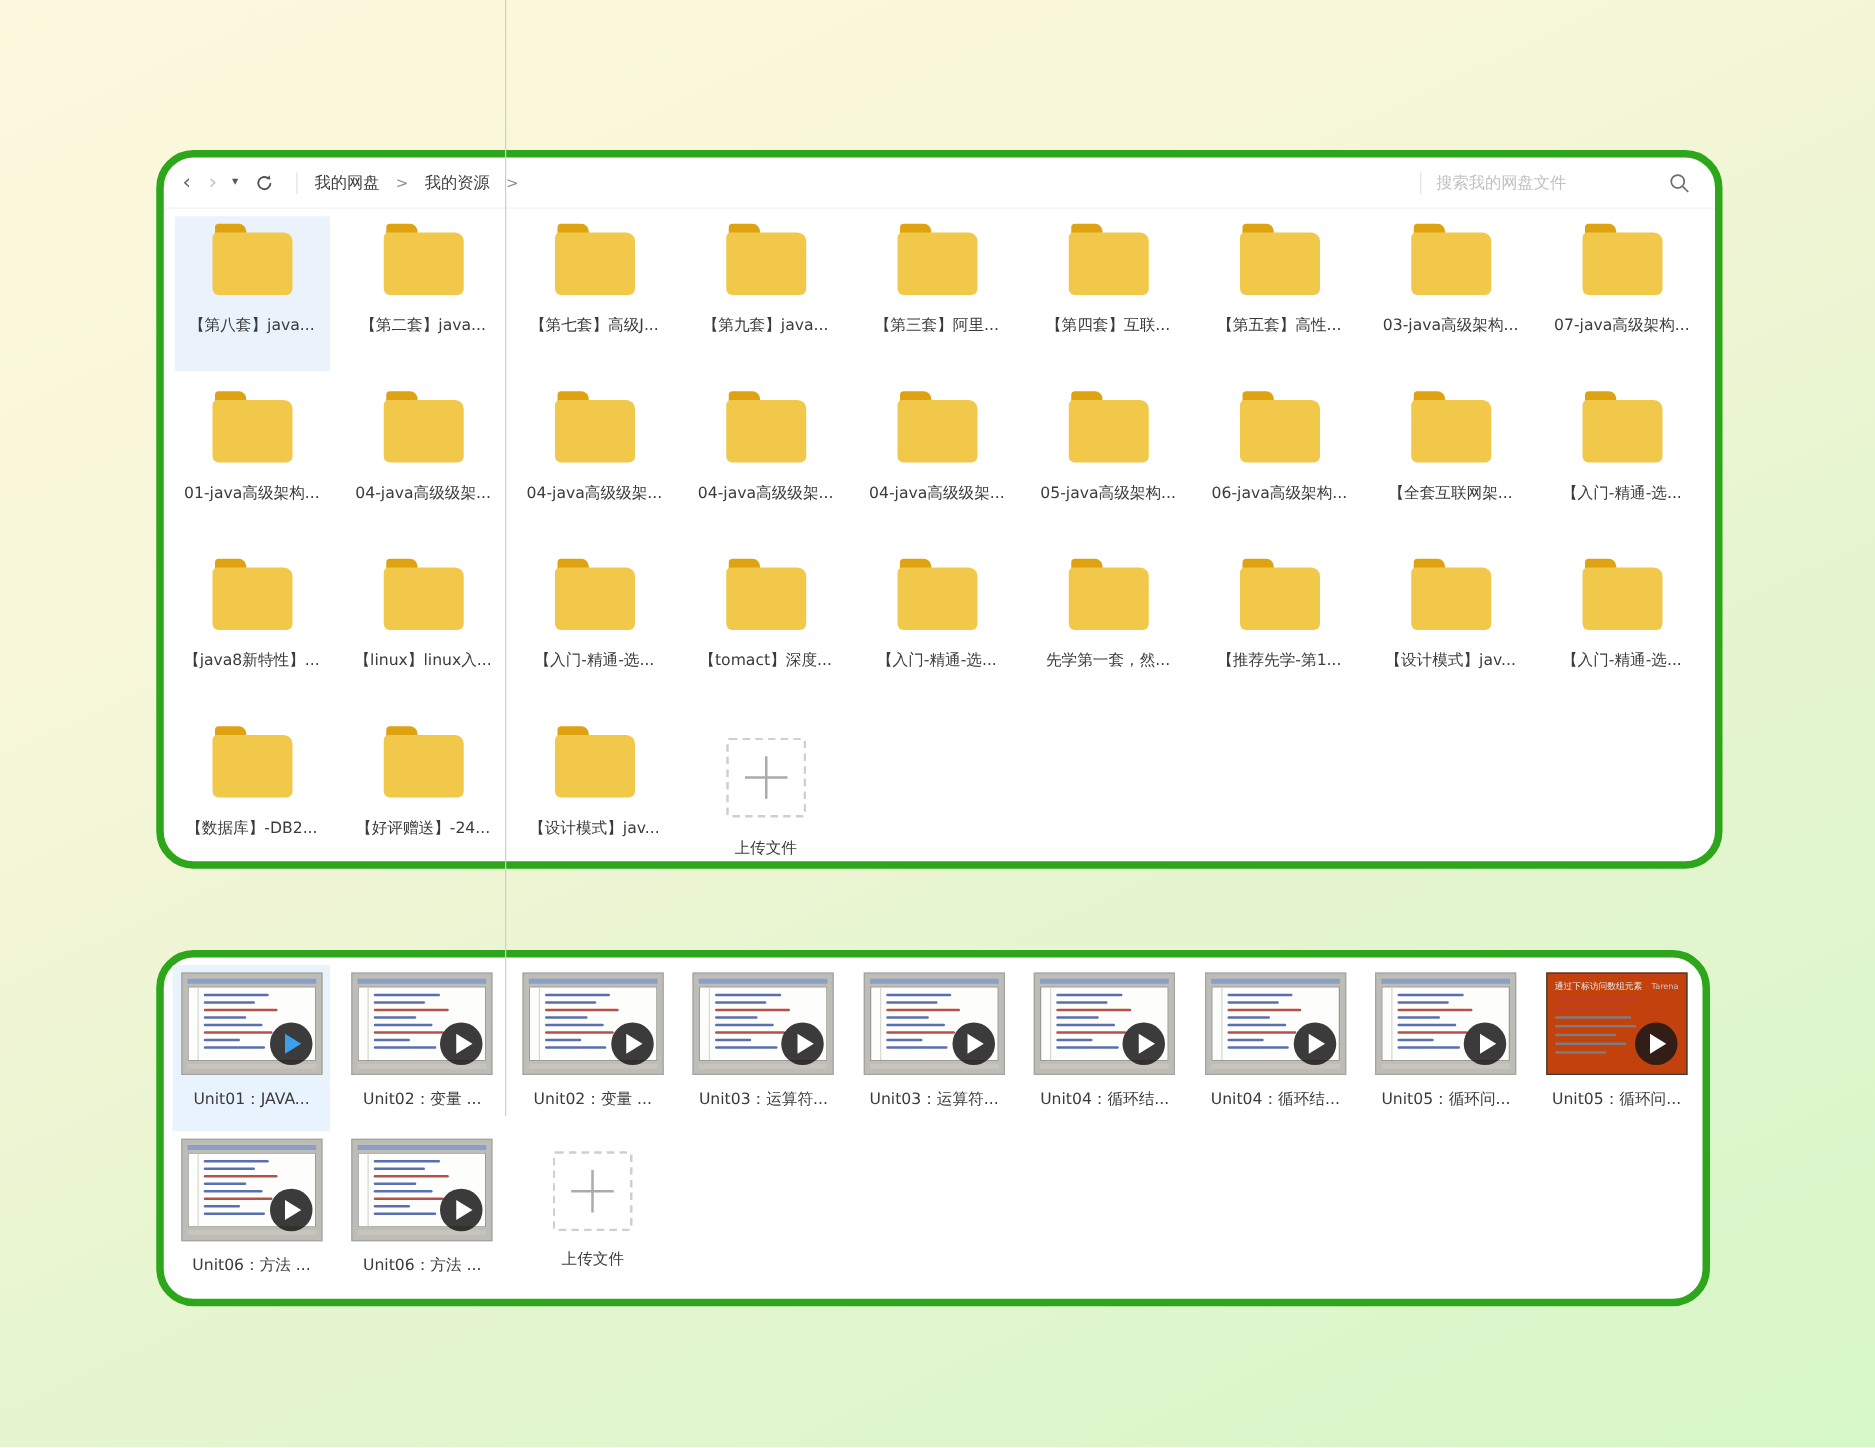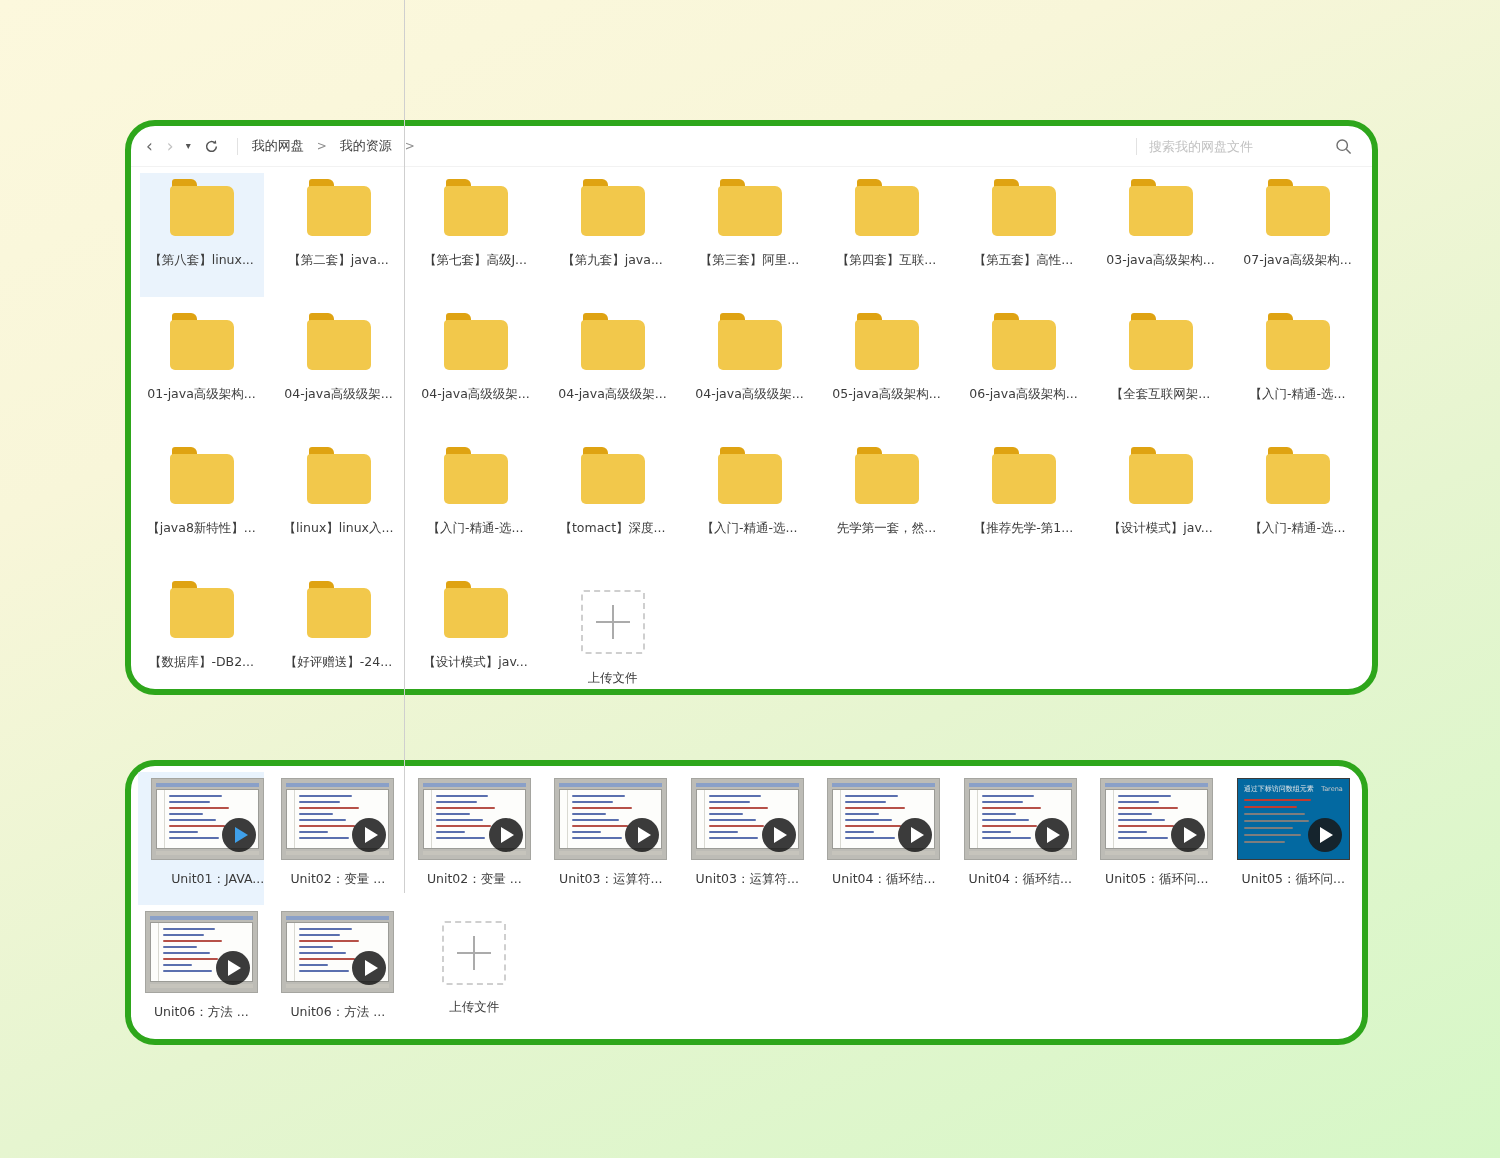--- a/index.html
+++ b/index.html
@@ -36,31 +36,31 @@
   .fbody{position:absolute;left:0;top:0;right:0;bottom:0;background:#f2c84b;border-radius:4px 7px 5px 5px;}
   .flabel{font-size:12.5px;color:#3b3b3b;white-space:nowrap;overflow:hidden;max-width:122px;text-align:center;}
   .upbox{width:60px;height:60px;border:2px dashed #cfcfcf;border-radius:3px;position:relative;margin:2px 0 16px;flex:none;}
   .upbox::before{content:'';position:absolute;left:50%;top:50%;width:34px;height:2px;background:#ababab;transform:translate(-50%,-50%);}
   .upbox::after{content:'';position:absolute;left:50%;top:50%;width:2px;height:34px;background:#ababab;transform:translate(-50%,-50%);}
 
   
   .vgrid{display:grid;grid-template-columns:repeat(9,136.5px);padding:6px 0 0 2px;}
   .vcell{width:126px;height:133px;margin:0 auto;display:flex;flex-direction:column;align-items:center;
     padding-top:6px;box-sizing:border-box;cursor:pointer;}
-  .vcell.selected{background:#e9f3fd;align-items:flex-end;}
+  .vcell.selected{background:#e9f3fd;}
   .vlabel{font-size:12.5px;color:#3b3b3b;margin-top:11px;white-space:nowrap;overflow:hidden;max-width:122px;text-align:center;}
   .thumb{width:113px;height:82px;position:relative;flex:none;box-sizing:border-box;}
   .thumb.editor{background:#bdbcb6;border:1px solid #a5a5a0;padding:4px 4px 0;}
   .ttop{height:4px;background:#8aa0c8;margin-bottom:2px;}
   .tcode{background:#fdfdfb;height:60px;border:1px solid #9b9b96;padding:5px 4px 0 12px;box-sizing:border-box;position:relative;}
   .tcode::before{content:'';position:absolute;left:7px;top:0;bottom:0;width:1px;background:#d9d9d2;}
   .tline{height:2px;background:#5a6fae;margin-bottom:4px;border-radius:1px;}
   .tline.red{background:#b65048;}
   .tbot{height:4px;background:#c6c4bc;margin-top:2px;}
-  .thumb.slide{background:#0369a1;border:1px solid #3a3a3a;padding:6px 6px 0;}
+  .thumb.slide{background:#c2410c;border:1px solid #3a3a3a;padding:6px 6px 0;}
   .stitle{color:#e8e8e8;font-size:7px;line-height:9px;white-space:nowrap;overflow:hidden;max-width:72px;}
   .slogo{position:absolute;top:6px;right:6px;color:#c9c9c9;font-size:6.5px;line-height:8px;}
   .scode{margin-top:5px;}
   .sline{height:2px;background:#7d7d7d;margin-bottom:5px;border-radius:1px;}
   .sline.red{background:#c23b2f;}
   .play{position:absolute;right:7px;bottom:7px;width:34px;height:34px;border-radius:50%;
     background:rgba(25,25,25,.85);display:flex;align-items:center;justify-content:center;z-index:2;}
   .tri{width:0;height:0;border-left:13px solid #fff;border-top:8px solid transparent;border-bottom:8px solid transparent;margin-left:4px;}
   .play.blue .tri{border-left-color:#3fa0ea;}
 </style>
@@ -94,21 +94,21 @@
             <line x1="11.3" y1="11.3" x2="15.6" y2="15.6" stroke="#6e6e6e" stroke-width="1.4"></line>
           </svg>
       </span>
     </div>
     <div class="fgrid">
         <div class="fcell selected">
           <div class="folder">
             <div class="ftab"></div>
             <div class="fbody"></div>
           </div>
-          <div class="flabel">【第八套】linux...</div>
+          <div class="flabel">【第八套】java...</div>
         </div>
         <div class="fcell">
           <div class="folder">
             <div class="ftab"></div>
             <div class="fbody"></div>
           </div>
           <div class="flabel">【第二套】java...</div>
         </div>
         <div class="fcell">
           <div class="folder">

